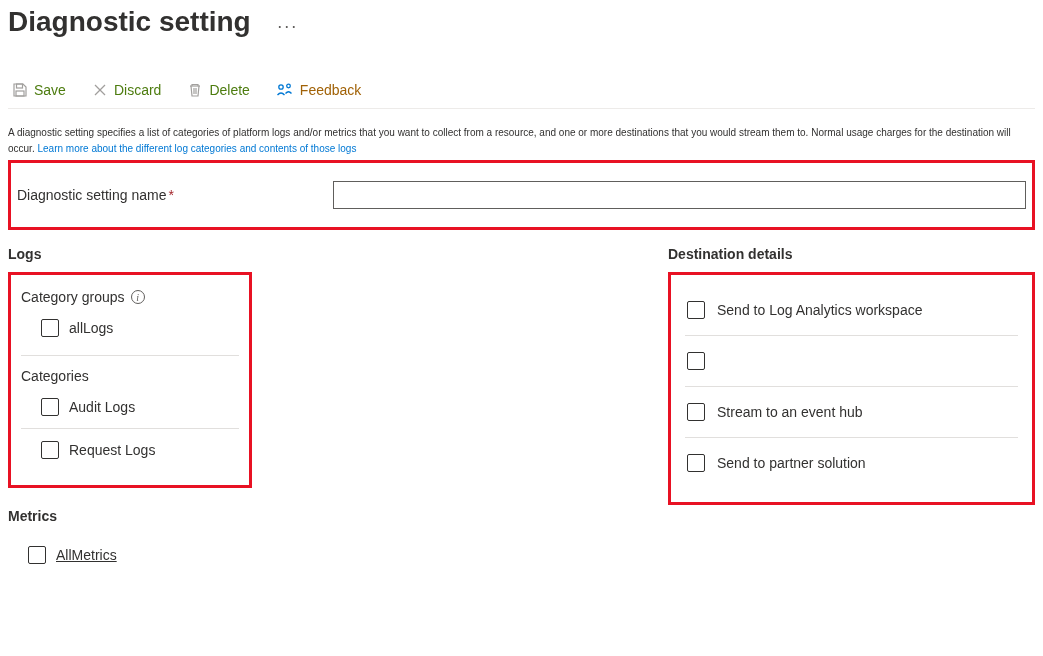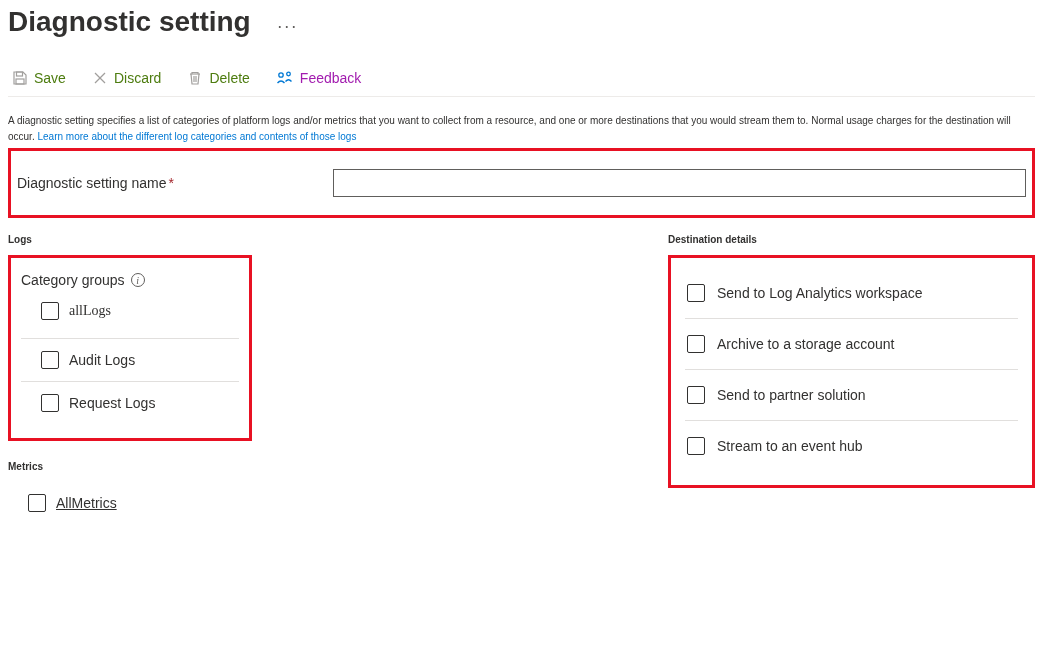--- a/index.html
+++ b/index.html
@@ -7,21 +7,21 @@
       font-family: "Segoe UI", -apple-system, BlinkMacSystemFont, sans-serif;
       font-size: 14px;
       color: #323130;
       padding: 6px 8px;
       background: #fff;
     }
     .header {
       display: flex;
       align-items: center;
       gap: 12px;
-      margin-bottom: 22px;
+      margin-bottom: 34px;
     }
     .title {
       font-size: 28px;
       font-weight: 600;
       color: #323130;
       margin-bottom: 4px;
     }
     .more-icon {
       font-size: 18px;
       color: #605e5c;
@@ -40,21 +40,21 @@
     }
     .toolbar-btn {
       display: inline-flex;
       align-items: center;
       gap: 6px;
       background: none;
       border: none;
       font-size: 14px;
       font-family: inherit;
       cursor: pointer;
-      color: #a21caf;
+      color: #a16207;
       padding: 2px 4px;
     }
     .toolbar-btn.disabled {
       color: #4d7c0f;
       cursor: default;
     }
     .toolbar-btn.disabled svg { stroke: #a19f9d; fill: none; }
     .toolbar-btn svg { flex-shrink: 0; }
     .feedback-icon { stroke: #0078d4; }
     .description {
@@ -88,21 +88,21 @@
       font-family: inherit;
       font-size: 14px;
     }
     .two-col {
       display: flex;
       gap: 20px;
     }
     .col-left { width: 640px; }
     .col-right { flex: 1; }
     .section-heading {
-      font-size: 10px;
+      font-size: 14px;
       font-weight: 600;
       margin-bottom: 10px;
     }
     .highlight-box {
       border: 3px solid #e81123;
       padding: 8px 10px 14px 10px;
     }
     .col-left .highlight-box {
       width: 244px;
       margin-bottom: 20px;
@@ -220,25 +220,26 @@
 
 <div class="two-col">
   <div class="col-left">
     <div class="section-heading">Logs</div>
 
     <div class="highlight-box">
       <div class="sub-heading">
         <span>Category groups</span>
         <span class="info-icon">i</span>
       </div>
-      <div class="checkbox-row" style="border-bottom:none;font-family:Liberation Serif, serif;">
+      <div class="checkbox-row" style="border-bottom:none;">
         <div class="checkbox"></div>
         <span>allLogs</span>
       </div>
       <div class="sep"></div>
+      <div class="sub-heading" style="margin-top:12px;">Categories</div>
       <div class="checkbox-row">
         <div class="checkbox"></div>
         <span>Audit Logs</span>
       </div>
       <div class="checkbox-row">
         <div class="checkbox"></div>
         <span>Request Logs</span>
       </div>
     </div>
 
@@ -253,25 +254,24 @@
 
   <div class="col-right">
     <div class="section-heading">Destination details</div>
     <div class="highlight-box">
       <div class="dest-row">
         <div class="checkbox"></div>
         <span>Send to Log Analytics workspace</span>
       </div>
       <div class="dest-row">
         <div class="checkbox"></div>
-        <span>Archive to a storage account</span>
+      </div>
+      <div class="dest-row">
+        <div class="checkbox"></div>
+        <span>Stream to an event hub</span>
       </div>
       <div class="dest-row">
         <div class="checkbox"></div>
         <span>Send to partner solution</span>
-      </div>
-      <div class="dest-row">
-        <div class="checkbox"></div>
-        <span>Stream to an event hub</span>
       </div>
     </div>
   </div>
 </div>
 
 </body></html>

